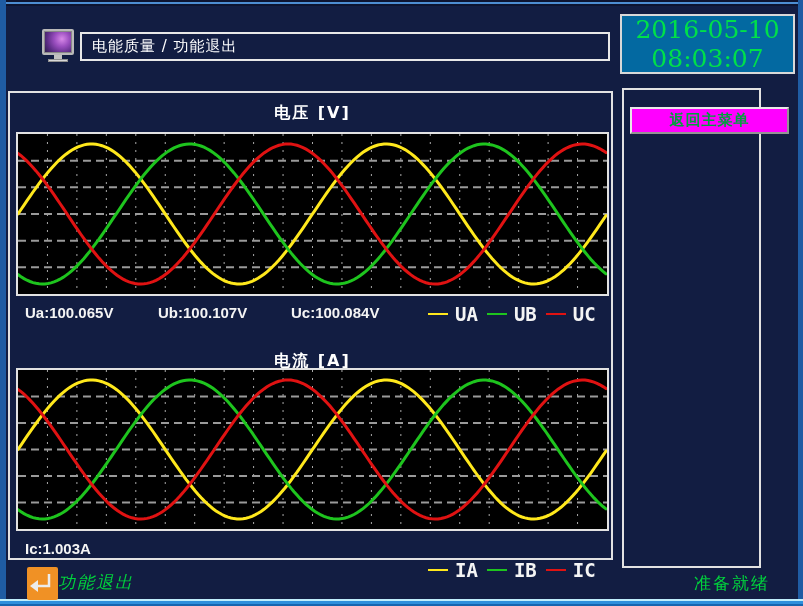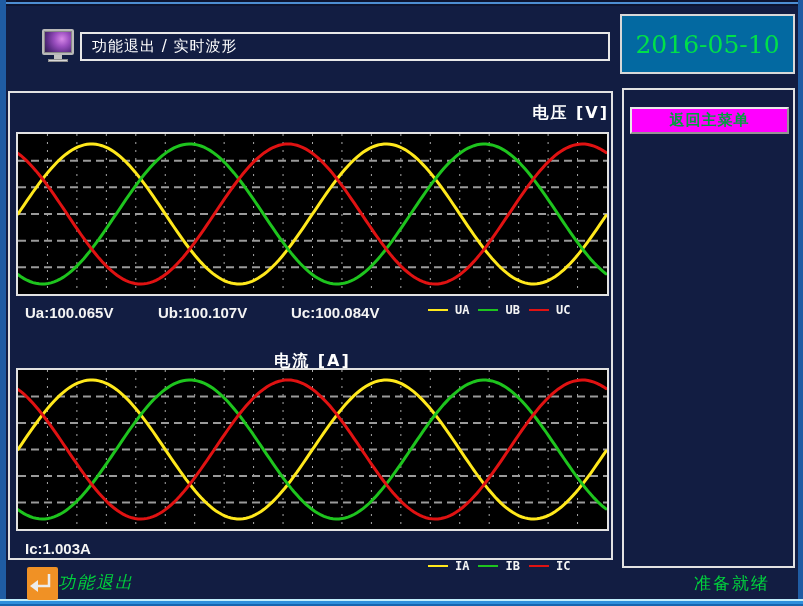--- a/index.html
+++ b/index.html
@@ -36,45 +36,45 @@
     background:#0369a1; border:2px solid #d8d8d8;
     display:flex; flex-direction:column; align-items:center; justify-content:center;
     font-family:"DejaVu Serif","Liberation Serif",serif;
     color:#00e04a; font-size:25px; line-height:29px; }
 
   
   .main-panel { position:absolute; left:8px; top:91px; width:605px; height:469px;
     border:2px solid #e2e2e2; }
   .chart-title { position:absolute; left:16px; width:593px; text-align:center;
     color:#ffffff; font-size:16px; font-weight:bold; letter-spacing:2px; }
-  #v-title { top:103px;text-align:right; }
+  #v-title { top:103px; }
   #c-title { top:351px; }
 
   .chart-box { position:absolute; left:16px; border:2px solid #e2e2e2; background:#000; }
   #v-chart-box { top:132px; }
   #c-chart-box { top:368px; }
   .chart-box svg { display:block; background:#000; }
 
   .readings-row { position:absolute; left:25px; width:400px; display:flex;
     font-family:Liberation Sans, sans-serif;
     font-weight:bold; color:#f4f4f4; font-size:15px; }
   .readings-row span { width:133px; }
   #v-readings { top:304px; }
   #c-readings { top:540px; }
 
   .legend-row { position:absolute; left:428px; top:0; display:flex; align-items:center; }
   #v-legend { top:303px; }
   #c-legend { top:559px; }
   .legend-item { display:flex; align-items:center; margin-right:9px; }
   .legend-dash { width:20px; height:2px; margin-right:7px; }
   .legend-label { font-family:"DejaVu Sans Mono","Liberation Mono",monospace;
-    font-weight:bold; color:#f4f4f4; font-size:12px; }
-
-  
-  .sidebar { position:absolute; left:622px; top:88px; width:173px; height:480px;
+    font-weight:bold; color:#f4f4f4; font-size:19px; }
+
+  
+  .sidebar { position:absolute; left:622px; top:88px; width:139px; height:480px;
     border:2px solid #e2e2e2; }
   .menu-button { position:absolute; left:6px; top:17px; width:159px; height:27px;
     background:#ff00ff; border:2px outset #e8e8e8;
     display:flex; align-items:center; justify-content:center;
     color:#00a03c; font-size:15px; font-weight:bold; letter-spacing:1px; cursor:pointer; }
 
   
   .exit-key { position:absolute; left:27px; top:567px; width:31px; height:33px;
     background:#f09125; border-radius:2px; }
   .exit-label { position:absolute; left:58px; top:571px; color:#00d23c; font-size:17px; letter-spacing:2px;font-style:italic; }
@@ -90,25 +90,26 @@
 
 <div class="monitor-icon">
   <div class="monitor-screen">
       <div class="glass"></div>
     </div>
   <div class="monitor-neck"></div>
   <div class="monitor-base"></div>
 </div>
 
 <div class="breadcrumb-box">
-  <span>功能退出 / 实时波形</span>
+  <span>电能质量 / 功能退出</span>
 </div>
 
 <div class="datetime-box">
   <span>2016-05-10</span>
+  <span>08:03:07</span>
 </div>
 
 <div class="main-panel"></div>
 
 <div class="chart-title" id="v-title">电压 [V]</div>
 <div class="chart-box" id="v-chart-box">
   <svg id="v-svg" width="589" height="160">
       <line x1="29.45" y1="0" x2="29.45" y2="160" stroke="#a8a8a8" stroke-width="1" stroke-dasharray="2 6"></line>
       <line x1="58.9" y1="0" x2="58.9" y2="160" stroke="#a8a8a8" stroke-width="1" stroke-dasharray="2 6"></line>
       <line x1="88.35" y1="0" x2="88.35" y2="160" stroke="#a8a8a8" stroke-width="1" stroke-dasharray="2 6"></line>

